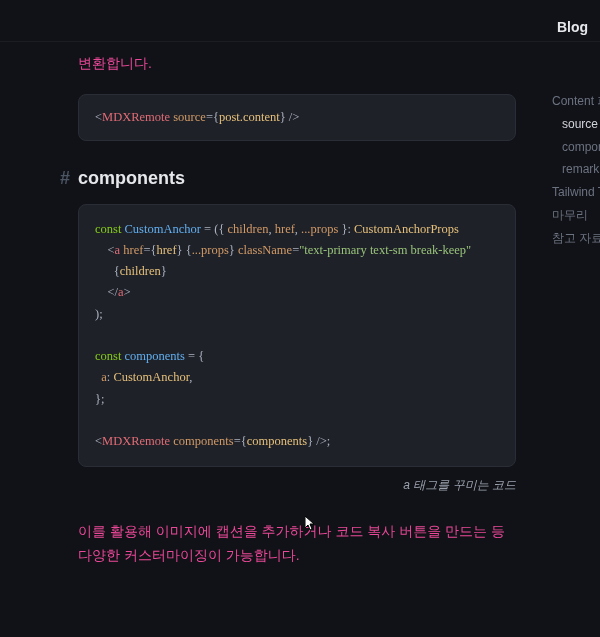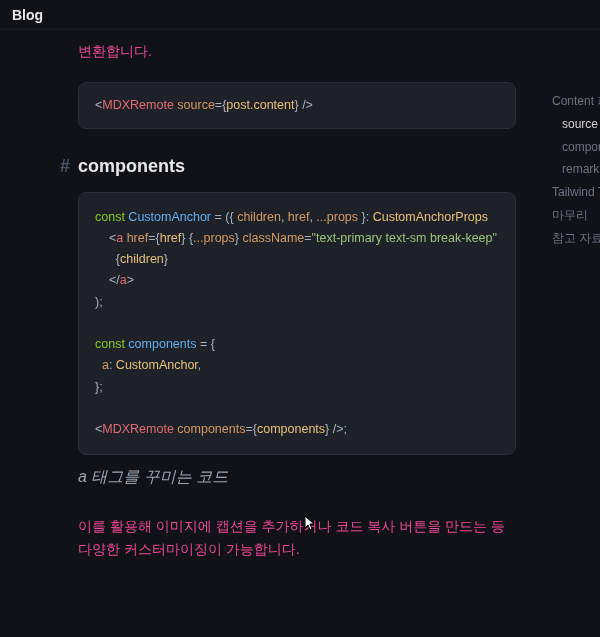--- a/index.html
+++ b/index.html
@@ -10,23 +10,24 @@
   font-size: 14px;
   width: 600px;
   height: 637px;
   overflow: hidden;
   position: relative;
 }
 .topbar {
   height: 30px;
   display: flex;
   align-items: center;
-  justify-content: flex-start;
+  justify-content: flex-end;
   padding: 0 12px;
   border-bottom: 1px solid #1a1d23;
+  margin-top: 12px;
 }
 .topbar a {
   color: #e5e7eb;
   font-weight: 600;
   text-decoration: none;
   font-size: 14px;
 }
 .content {
   padding: 10px 20px 20px 78px;
   width: 536px;
@@ -34,21 +35,21 @@
 }
 .para {
   color: #ec4899;
   margin-bottom: 18px;
 }
 .codeblock {
   background: #1f2129;
   border: 1px solid #2a2d36;
   border-radius: 8px;
   padding: 14px 16px;
-  font-family: Liberation Sans, sans-serif;
+  font-family: Liberation Serif, serif;
   font-size: 12.5px;
   line-height: 1.7;
   margin-bottom: 22px;
   white-space: pre;
   overflow-x: hidden;
 }
 .codeblock.short { padding: 12px 16px; }
 .heading {
   display: flex;
   align-items: baseline;
@@ -62,24 +63,24 @@
   font-size: 18px;
   margin-left: -18px;
   width: 10px;
 }
 .heading h2 {
   color: #e5e7eb;
   font-size: 18px;
   font-weight: 700;
 }
 .caption {
-  text-align: left;
+  text-align: right;
   font-style: italic;
   color: #9ca3af;
-  font-size: 16px;
+  font-size: 12px;
   margin-top: -14px;
   margin-bottom: 24px;
 }
 .toc {
   position: absolute;
   right: 0;
   top: 90px;
   width: 48px;
   font-size: 12px;
   color: #6b7280;

